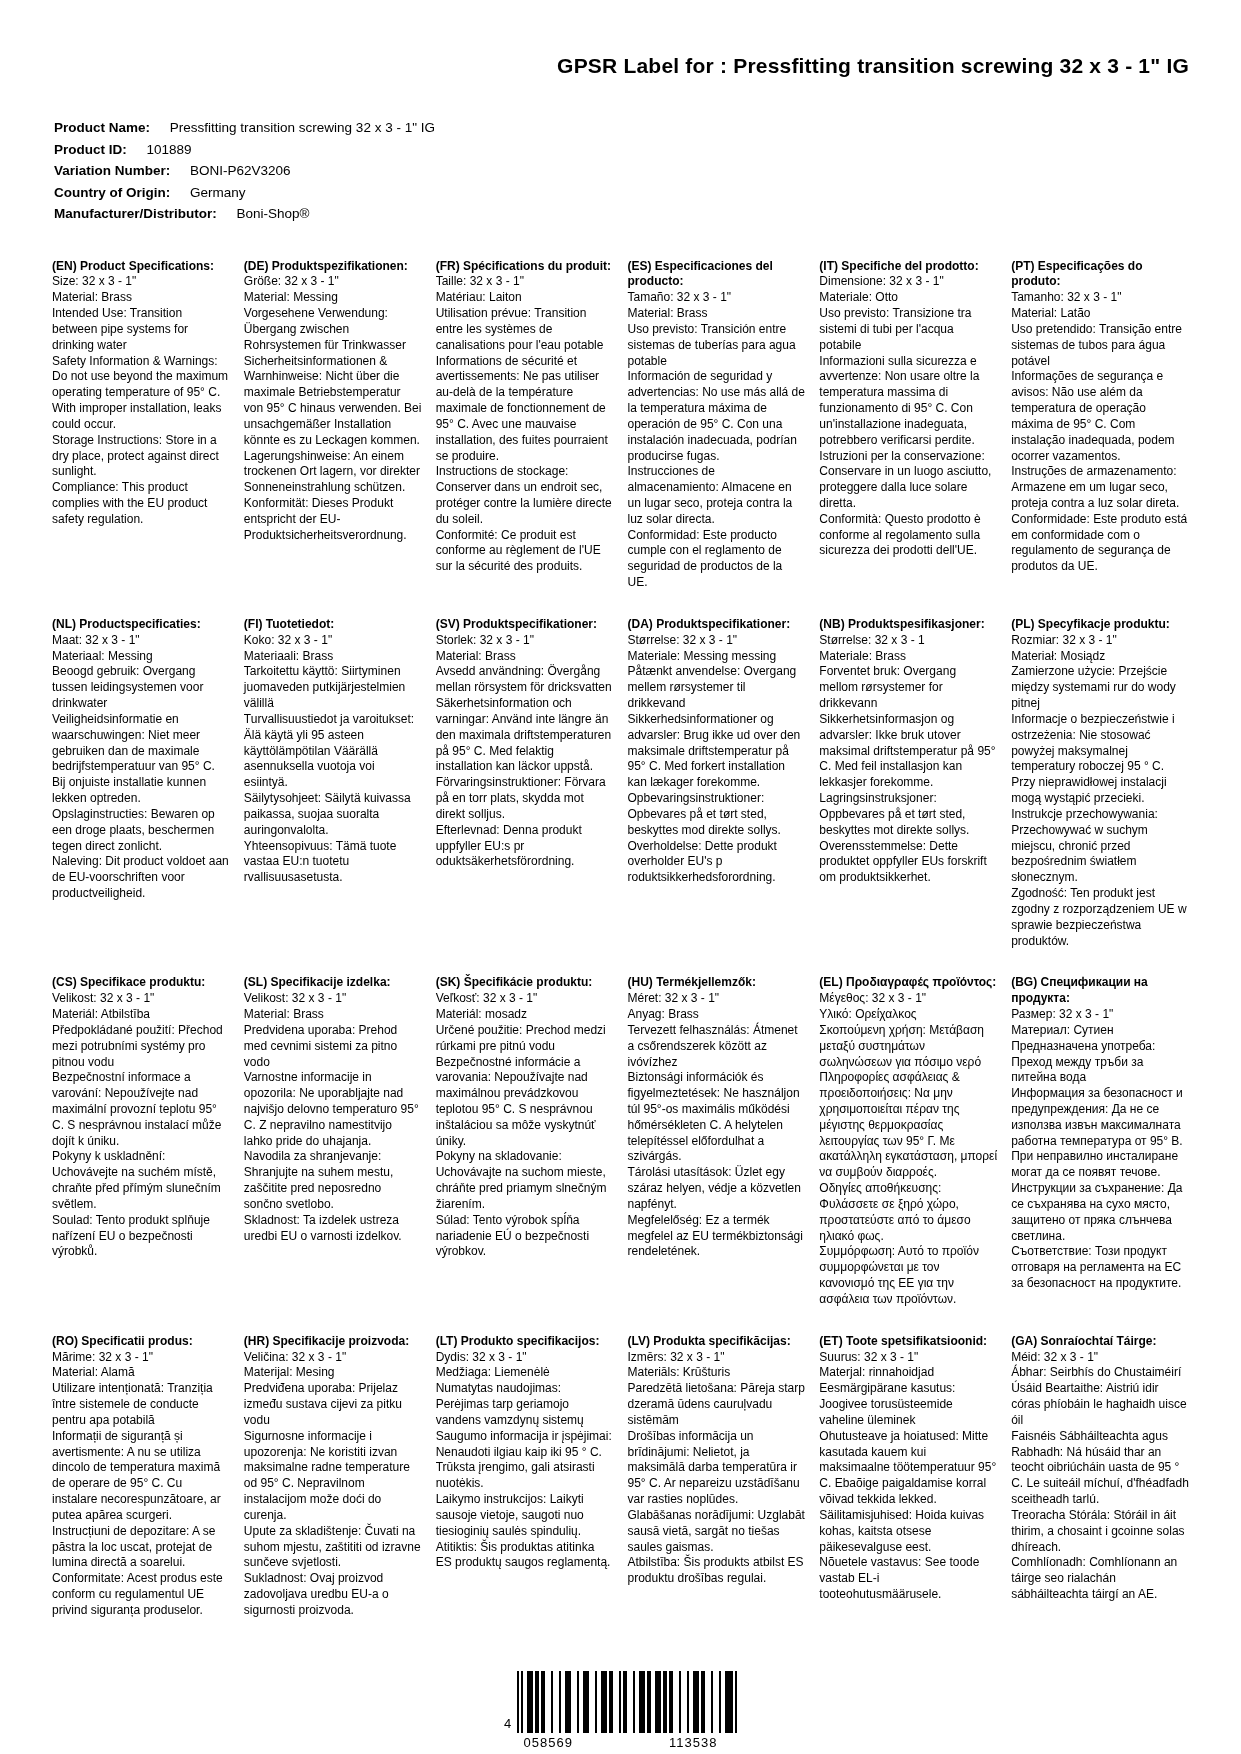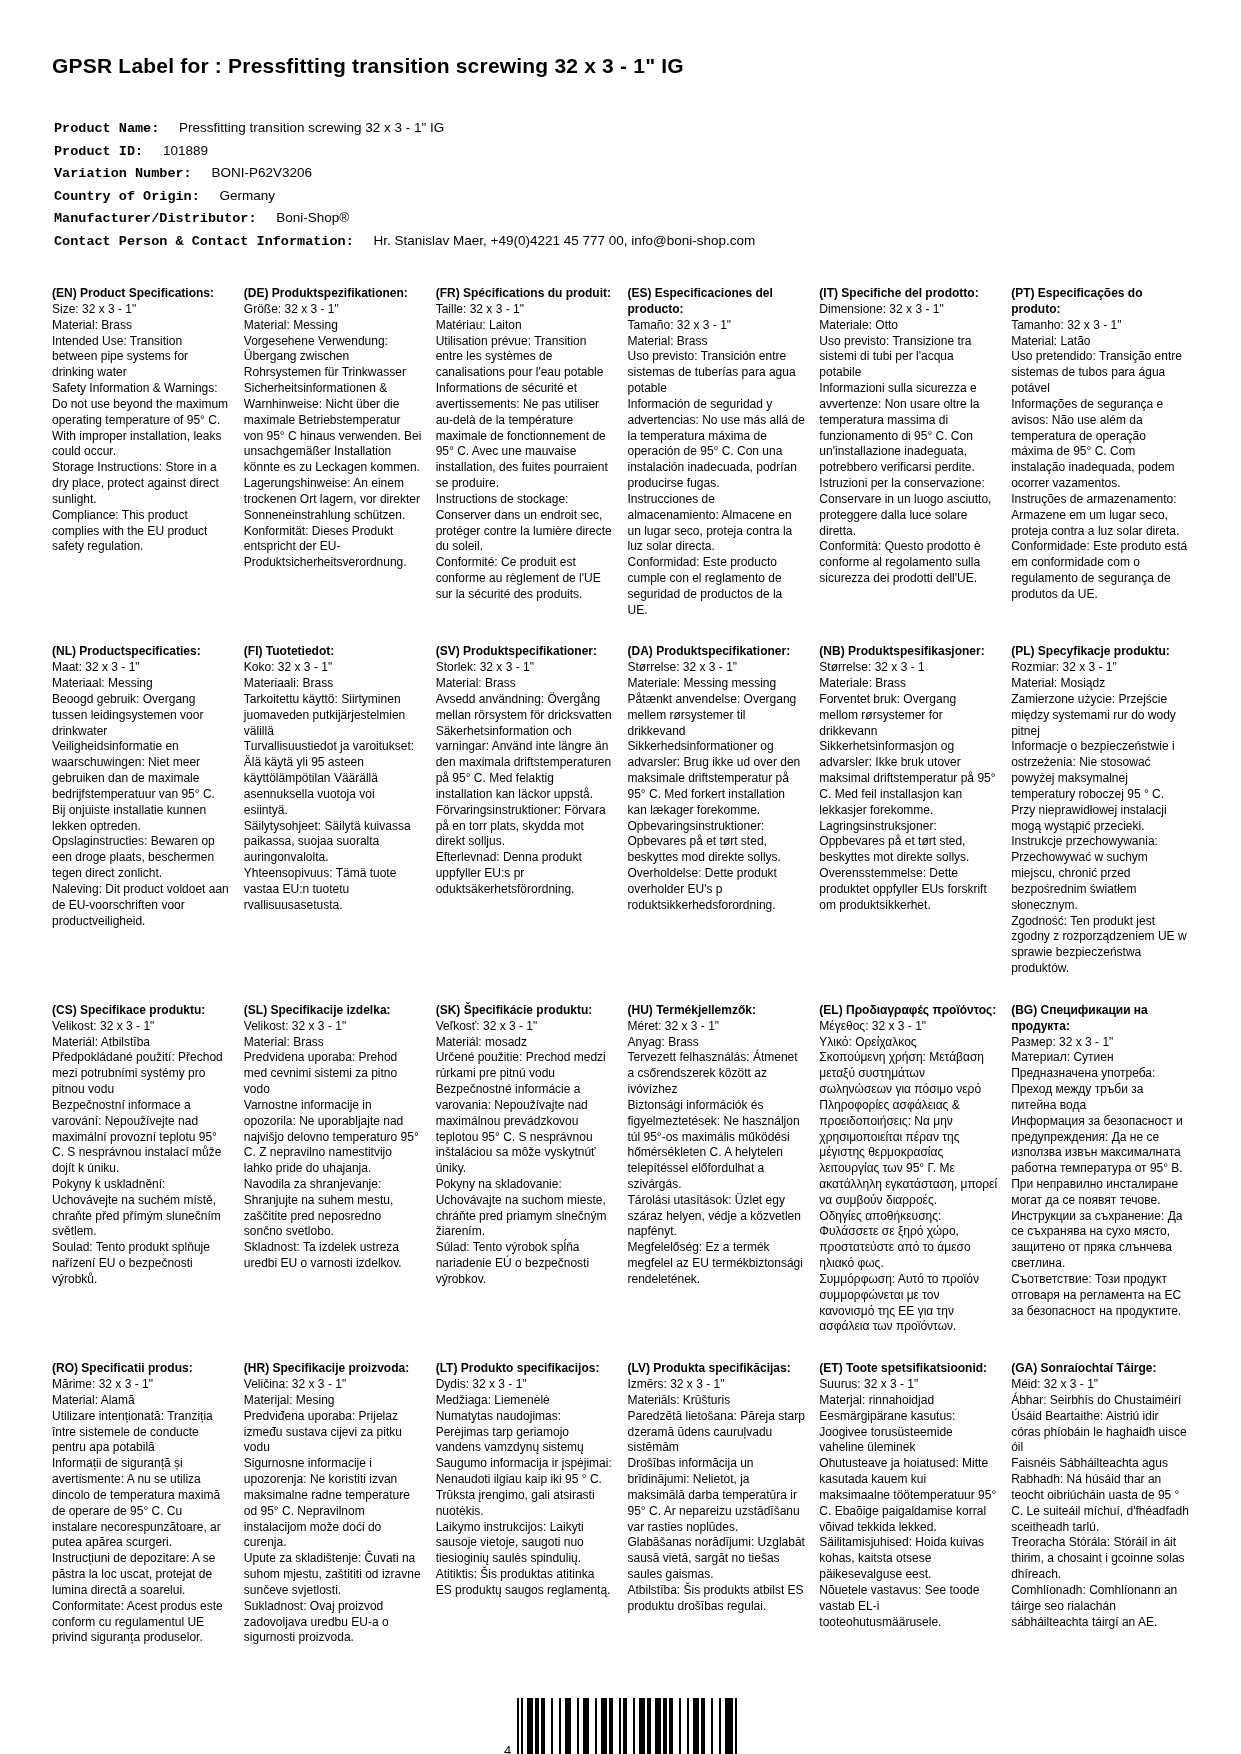--- a/index.html
+++ b/index.html
@@ -9,33 +9,33 @@
   }
   body {
     font-family: "Liberation Sans", sans-serif;
     color: #000000;
     width: 1241px;
     min-height: 1754px;
     box-sizing: border-box;
     padding: 44px 52px 20px 52px;
   }
   .doc-title {
-    text-align: left;
+    text-align: right;
     font-size: 21px;
     font-weight: bold;
     margin: 10px 0 40px 0;
     letter-spacing: 0.2px;
   }
   .meta {
     margin: 0 0 34px 2px;
     font-size: 13.5px;
     line-height: 1.52;
   }
   .meta .row { margin-bottom: 1px; }
-  .meta .lbl { font-weight: bold; font-family: Liberation Mono, monospace; }
+  .meta .lbl { font-weight: bold; }
   .meta .val { font-weight: normal; padding-left: 16px; }
 
   .lang-grid {
     display: grid;
     grid-template-columns: repeat(6, 1fr);
     column-gap: 14px;
     row-gap: 0px;
   }
   .lang-block {
     font-size: 12px;
@@ -124,24 +124,20 @@
       <span class="lbl">Variation Number:</span>
       <span class="val">BONI-P62V3206</span>
     </div>
     <div class="row">
       <span class="lbl">Country of Origin:</span>
       <span class="val">Germany</span>
     </div>
     <div class="row">
       <span class="lbl">Manufacturer/Distributor:</span>
       <span class="val">Boni-Shop®</span>
-    </div>
-    <div class="row">
-      <span class="lbl">Contact Person &amp; Contact Information:</span>
-      <span class="val">Hr. Stanislav Maer, +49(0)4221 45 777 00, info@boni-shop.com</span>
     </div>
   </div>
 
   <div class="lang-grid">
 
     <div class="lang-block">
       <span class="head">(EN) Product Specifications:</span>
       <span class="line">Size: 32 x 3 - 1"</span>
       <span class="line">Material: Brass</span>
       <span class="line">Intended Use: Transition between pipe systems for drinking water</span>

